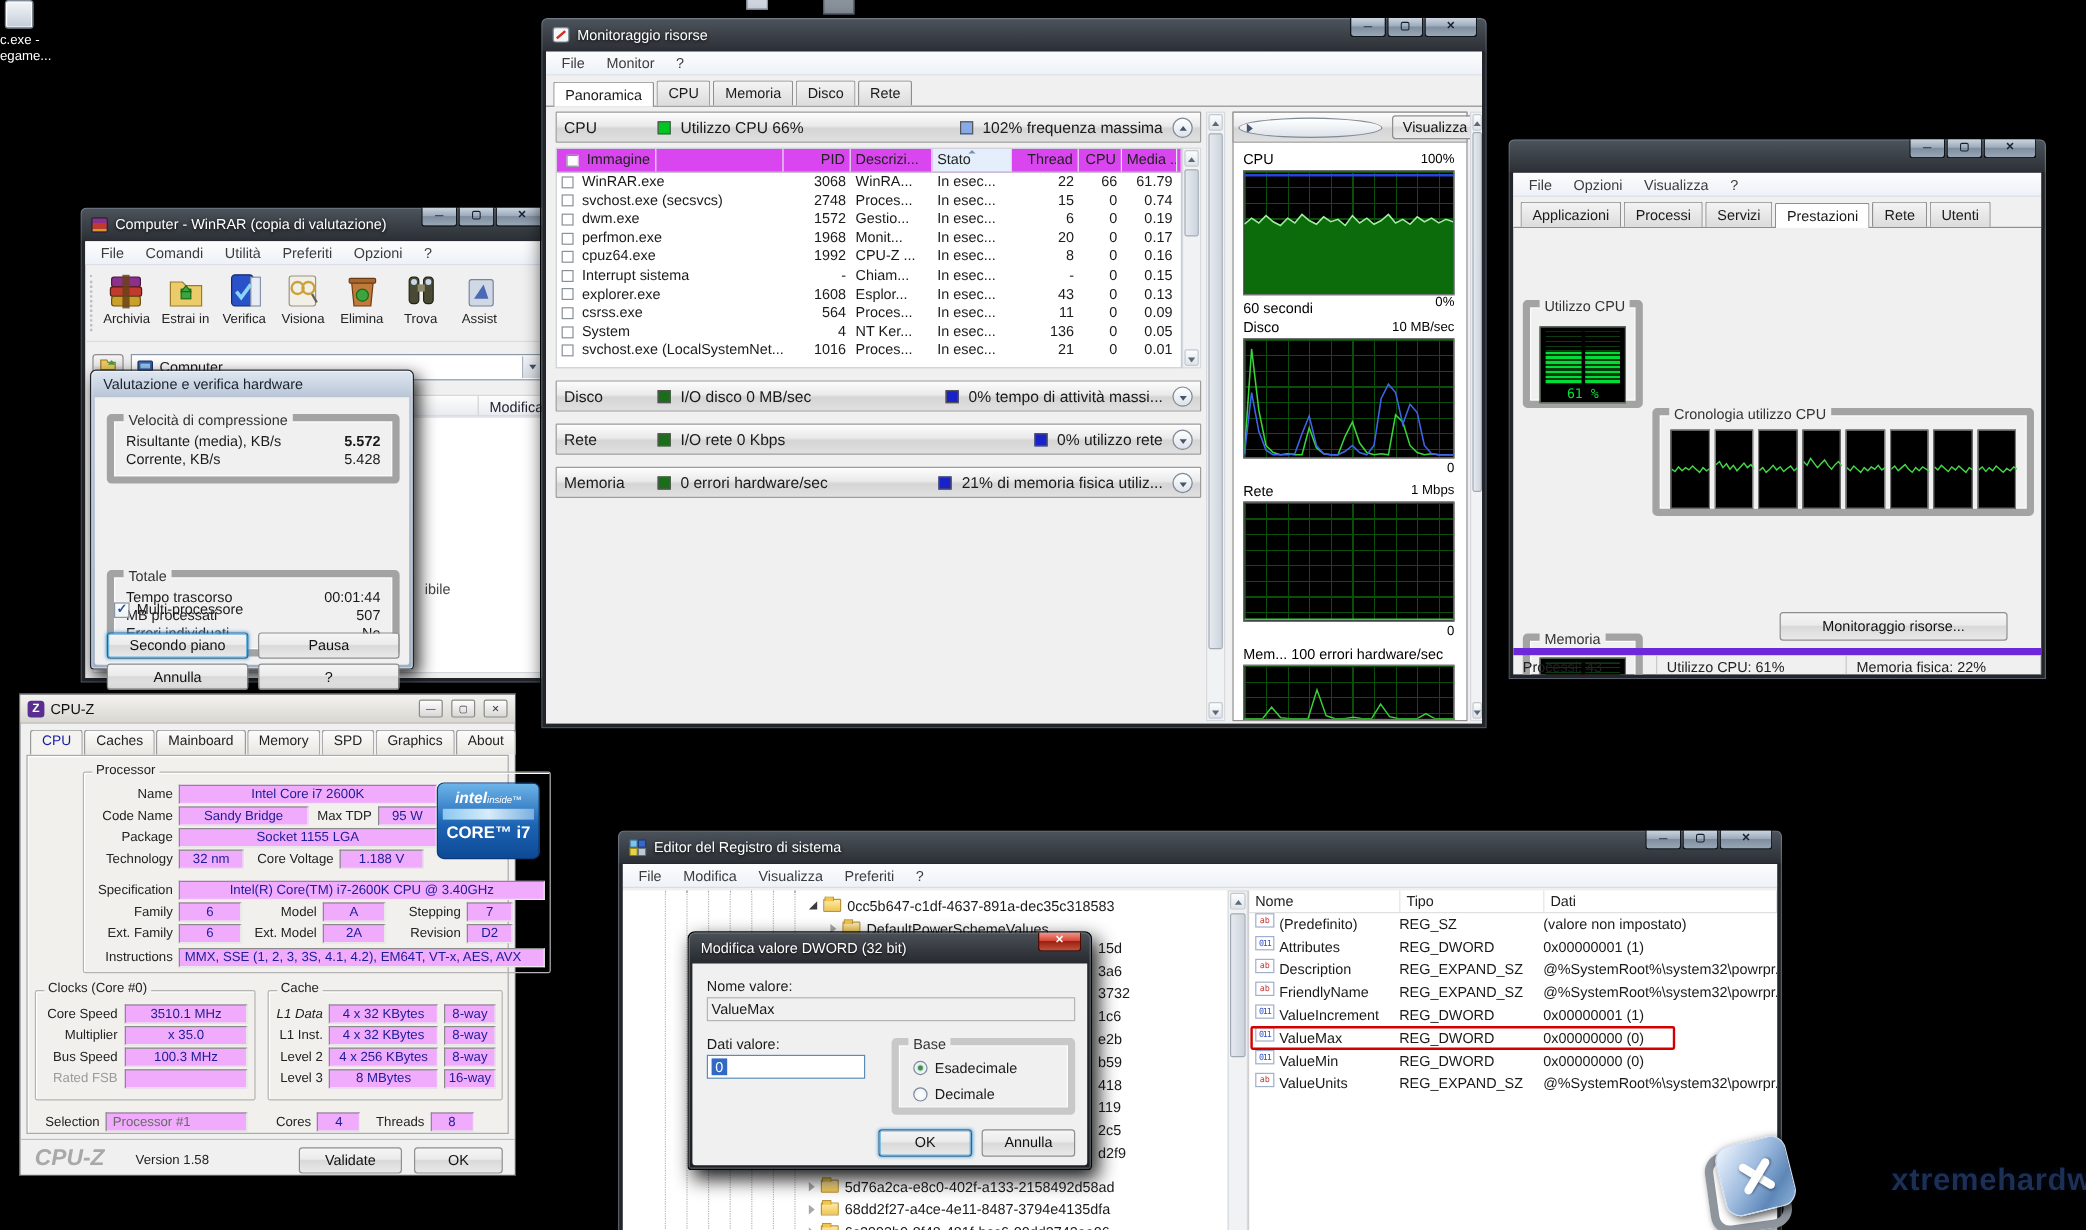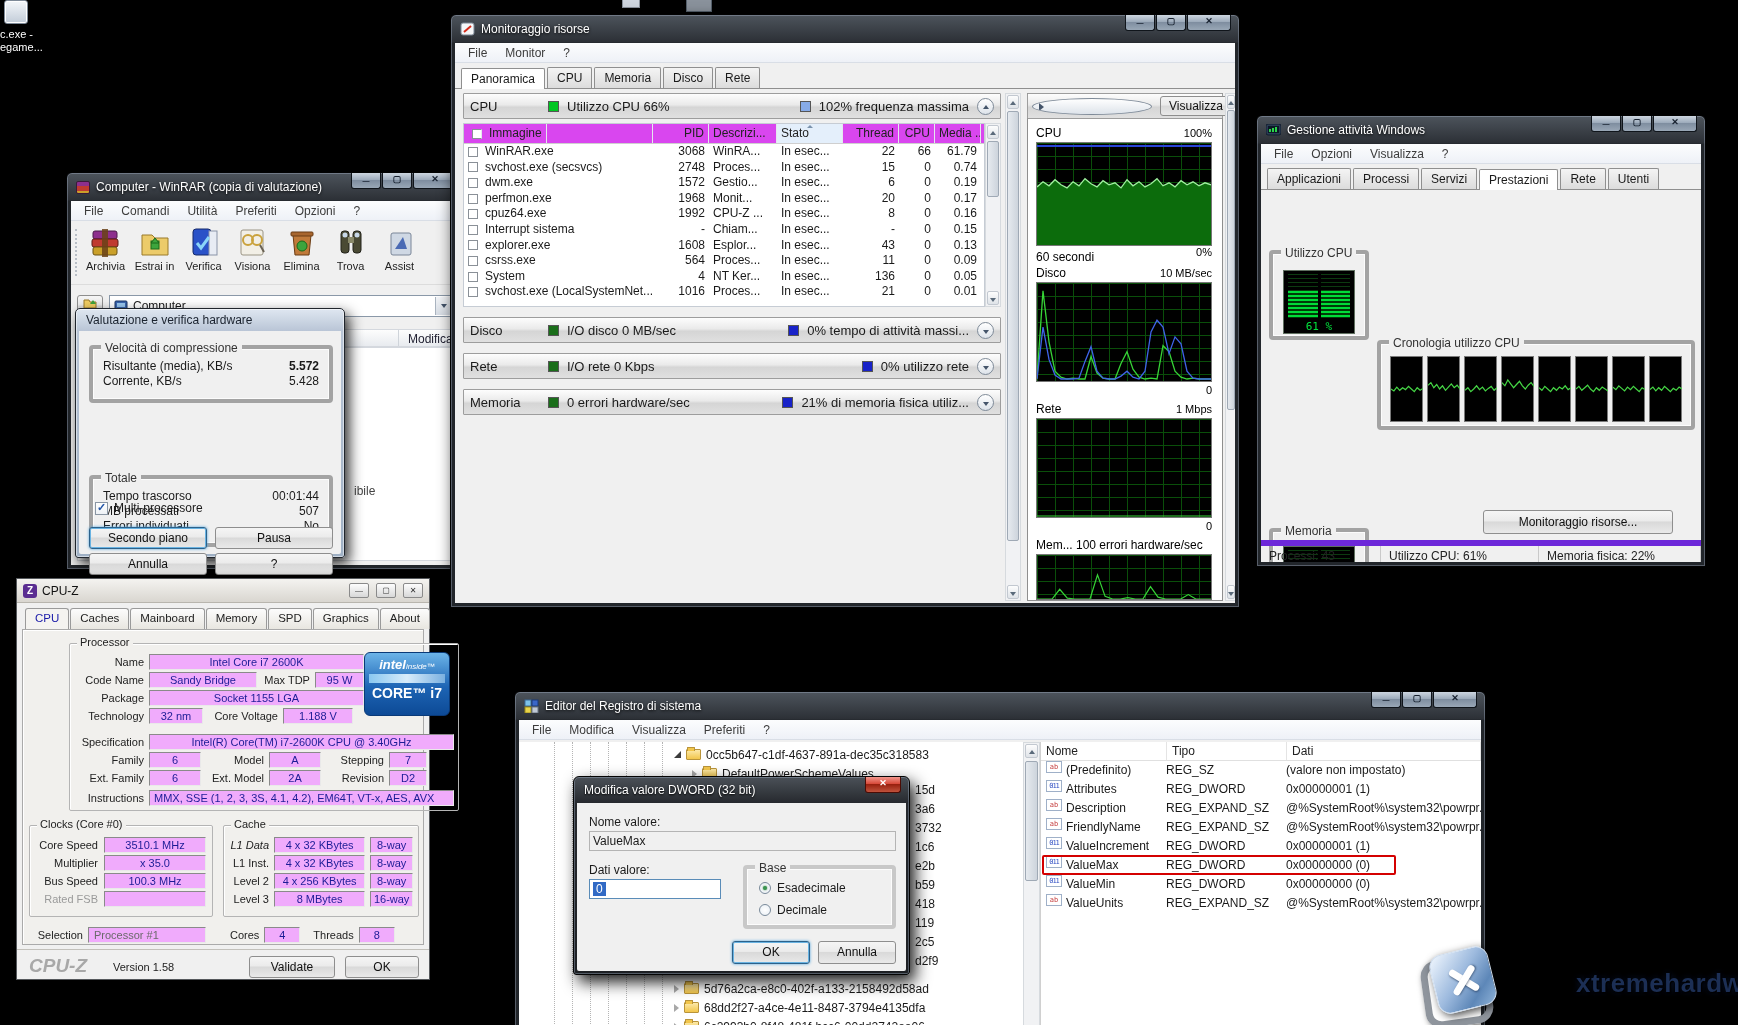--- a/index.html
+++ b/index.html
@@ -23,21 +23,21 @@
 .client{position:absolute;left:4px;right:4px;bottom:4px;top:28px;background:#f0f0f0;overflow:hidden}
 .menubar{height:20px;background:linear-gradient(#fcfdfe,#eef1f7);border-bottom:1px solid #d9dee6;display:flex;gap:4px;align-items:center;padding:0 6px;color:#3c3c3c}
 .menubar span{padding:1px 7px}
 .tabstrip{height:26px;background:#f0f0f0;border-bottom:1px solid #8f8f8f;padding:4px 6px 0;display:flex}
 .tabstrip span{border:1px solid #8f8f8f;border-bottom:none;border-radius:2px 2px 0 0;padding:3px 9px 2px;margin-right:2px;background:linear-gradient(#f4f4f4,#dcdcdc);font-size:12px}
 .tabstrip span.active{background:#fff;position:relative;top:1px;padding-bottom:4px}
 
 .btn{display:inline-block;text-align:center;border:1px solid #8e8e8e;border-radius:3px;font-size:12px;
  background:linear-gradient(#f5f5f5,#ebebeb 45%,#d9d9d9 50%,#e9e9e9);color:#111;line-height:20px}
 .btn.def{border-color:#2c628b;box-shadow:inset 0 0 0 1px #69b3e2,0 0 3px #4ea3dd}
-.grp{position:relative;border:4px solid #a3a3a3;border-radius:4px;box-shadow:inset 0 0 0 1px #fcfcfc}
+.grp{position:relative;border:6px solid #a3a3a3;border-radius:4px;box-shadow:inset 0 0 0 1px #fcfcfc}
 .grp>.gl{position:absolute;top:-8px;left:8px;background:#f0f0f0;padding:0 4px;font-size:12px;color:#333;white-space:nowrap}
 .kvrow{display:flex;justify-content:space-between;padding:0 10px;height:15px;line-height:15px;font-size:12px}
 .kvrow .b{font-weight:bold}
 .sb{position:absolute;background:#f1f2f4;border:1px solid #d6dade}
 .sb .ar{position:absolute;left:1px;right:1px;height:14px;background:linear-gradient(#fdfdfd,#dfe3e8);border:1px solid #c2c8d0;border-radius:2px}
 .sb .ar.up{top:1px}.sb .ar.dn{bottom:1px}
 .sb .ar::after{content:"";position:absolute;left:50%;margin-left:-3px;border-left:3px solid transparent;border-right:3px solid transparent}
 .sb .ar.up::after{top:5px;border-bottom:4px solid #5a6a7a}
 .sb .ar.dn::after{top:6px;border-top:4px solid #5a6a7a}
 .sb .th{position:absolute;left:1px;right:1px;background:linear-gradient(90deg,#e6eaef,#cdd4dc);border:1px solid #9fa9b5;border-radius:2px}
@@ -664,30 +664,20 @@
       </div>
       <div class="sb" style="left:770px;top:50px;width:12px;height:508px">
         <span class="ar up"></span>
           <span class="ar dn"></span>
           <span class="th" style="top:16px;height:300px"></span>
       </div>
     </div>
   </div>
 
   <div class="win" id="taskmgr" style="left:1256px;top:115px;width:450px;height:452px;z-index:50">
-    <div class="tb">
-      <svg width="15" height="13">
-          <rect x="0" y="0" width="15" height="11" rx="2" fill="#2a3c54" stroke="#101c2c"></rect>
-          <rect x="2" y="2" width="11" height="7" fill="#0c1826"></rect>
-          <rect x="3" y="5" width="2" height="3" fill="#2ad44a"></rect>
-          <rect x="6" y="4" width="2" height="4" fill="#2ad44a"></rect>
-          <rect x="9" y="3" width="2" height="5" fill="#2ad44a"></rect>
-        </svg>
-      <span class="ttl">Gestione attività Windows</span>
-    </div>
     <div class="wbtns">
         <span class="wb min"></span>
         <span class="wb max"></span>
         <span class="wb close"></span>
       </div>
     <div class="client">
       <div class="menubar">
           <span>File</span>
           <span>Opzioni</span>
           <span>Visualizza</span>

